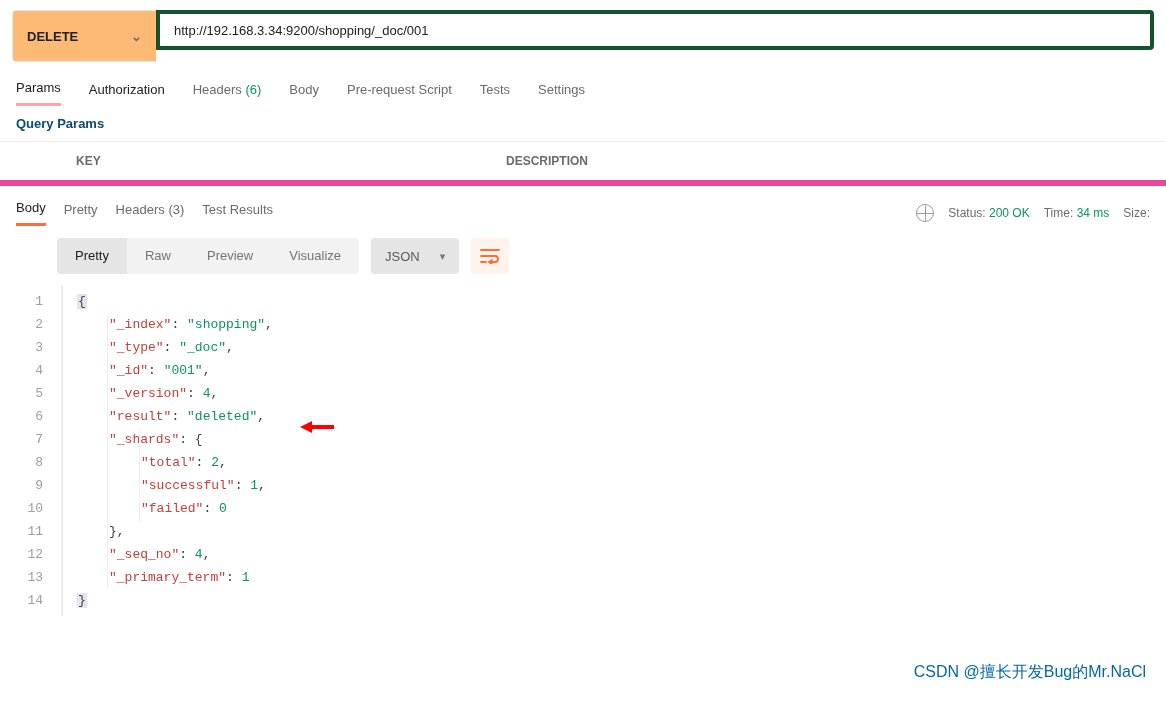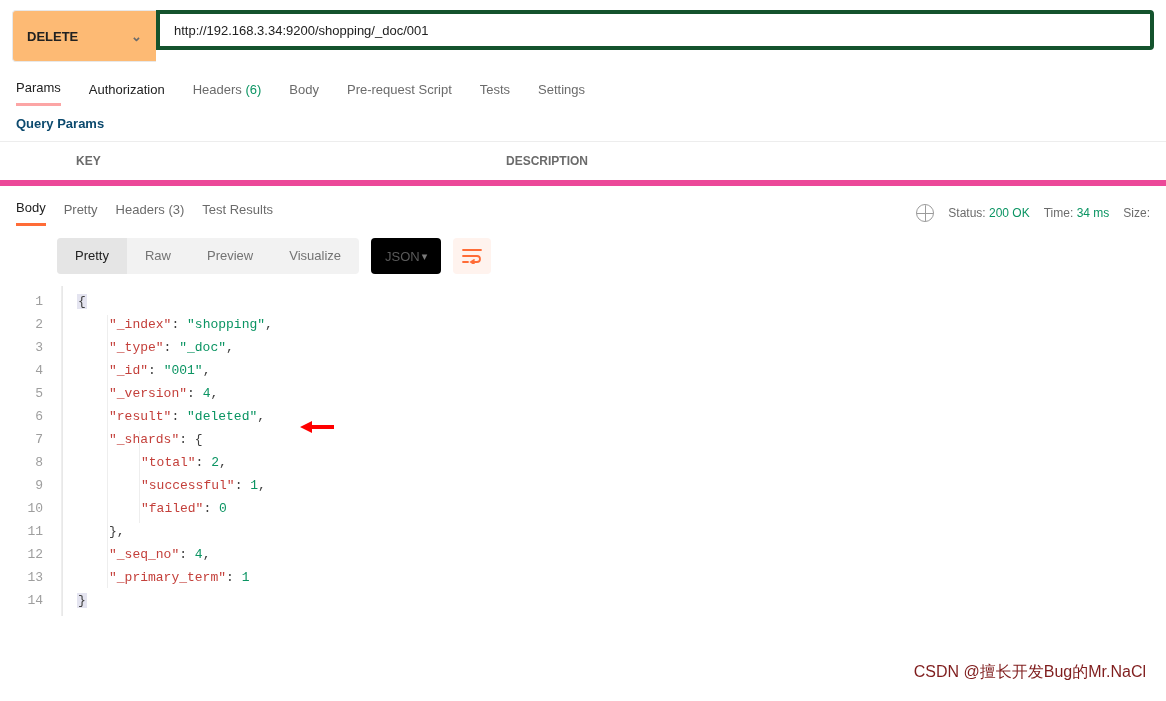--- a/index.html
+++ b/index.html
@@ -31,42 +31,42 @@
 .resp-right { display: flex; gap: 14px; align-items: center; color: #6b6b6b; font-size: 12px; }
 .resp-right .ok { color: #0a9462; }
 .globe { width: 18px; height: 18px; border: 1.5px solid #9b9b9b; border-radius: 50%; position: relative; }
 .globe::before { content:''; position:absolute; left:0; right:0; top:48%; border-top:1.5px solid #9b9b9b; }
 .globe::after { content:''; position:absolute; top:0; bottom:0; left:48%; width:1.5px; background:#9b9b9b; border-radius:1px; }
 
 .view-bar { display: flex; gap: 12px; padding: 6px 16px 12px 16px; margin-left: 41px; }
 .seg { display: flex; background: #f2f2f2; border-radius: 4px; overflow: hidden; }
 .seg .opt { padding: 10px 18px; color: #737373; font-size: 13px; cursor: pointer; }
 .seg .opt.active { background: #e5e5e5; color: #212121; font-weight: 500; }
-.json-sel { display: flex; align-items: center; gap: 2px; background: #000000; border-radius: 4px; padding: 9px 14px; color: #5a5a5a; font-size: 13px; font-weight:500; }
+.json-sel { display: flex; align-items: center; gap: 20px; background: #e5e5e5; border-radius: 4px; padding: 9px 14px; color: #5a5a5a; font-size: 13px; font-weight:500; }
 .json-sel .chev { color: #7a7a7a; font-size:11px; }
 .wrap-btn { width: 38px; height: 36px; background: #fff3ee; border-radius: 4px; display:flex; align-items:center; justify-content:center; }
 .wrap-btn svg { stroke:#ff6c37; }
 
 .code { display: flex; font-family: "SFMono-Regular", Consolas, "Courier New", monospace; font-size: 13px; line-height: 23px; }
 .gutter { text-align: right; color: #9e9e9e; padding: 4px 10px 4px 0; width: 62px; user-select:none; border-right:1px solid #eee; }
 .gutter div { padding-right: 8px; }
 .lines { padding: 4px 0 4px 14px; border-left: 1px solid #e8e8e8; position: relative; }
 .lines .guide1 { position:absolute; left: 44px; top: 29px; bottom: 28px; border-left:1px solid #eee; }
 .lines .guide2 { position:absolute; left: 76px; top: 145px; height: 92px; border-left:1px solid #eee; }
 .k { color: #c4403b; }
 .s { color: #0a9462; }
 .n { color: #0a9462; }
 .p { color: #404040; }
 .ind1 { padding-left: 32px; }
 .ind2 { padding-left: 64px; }
 
 .arrow { position: absolute; left: 300px; top: 420px; }
 .arrow svg { fill:#ff0000; }
 
-.watermark { position: absolute; right: 20px; bottom: 18px; color: #7f1d1d; font-size: 16px; pointer-events:none; }
+.watermark { position: absolute; right: 20px; bottom: 18px; color: #0369a1; font-size: 16px; pointer-events:none; }
 </style>
 </head>
 <body>
 
 <div class="req-bar">
   <div class="method-select">
     <span>DELETE</span>
     <span class="chev">⌄</span>
   </div>
   <div class="url-input">

